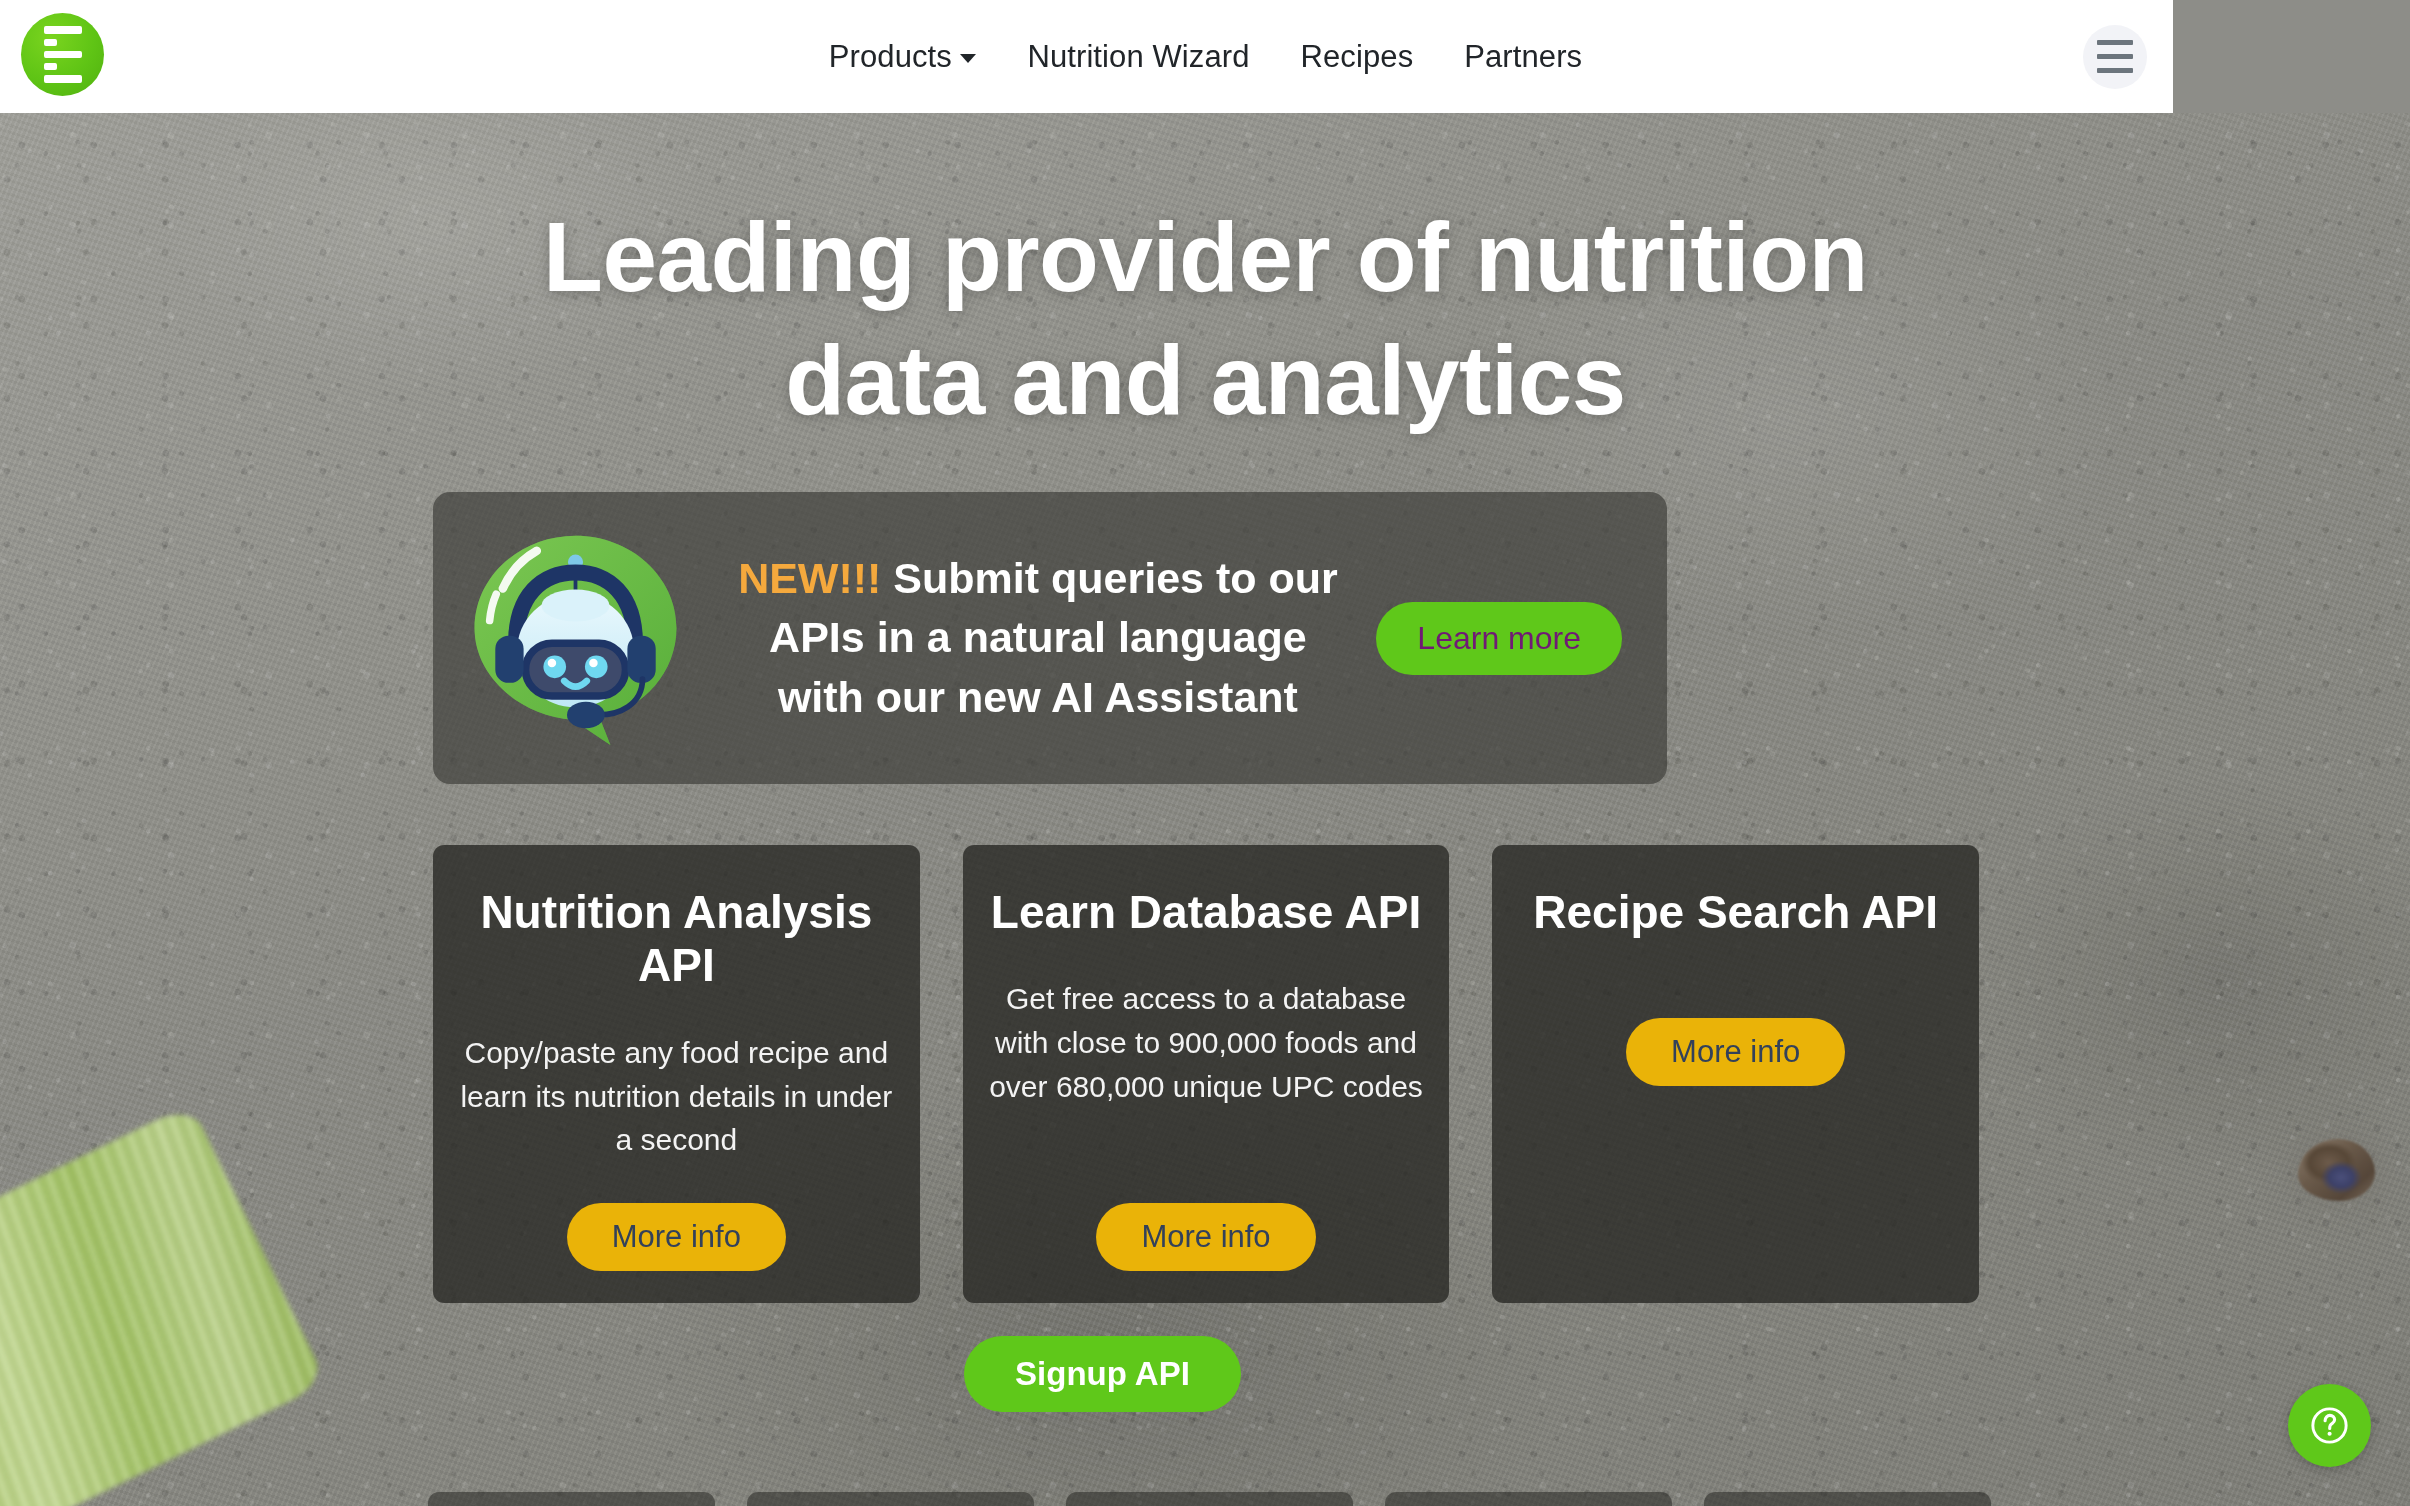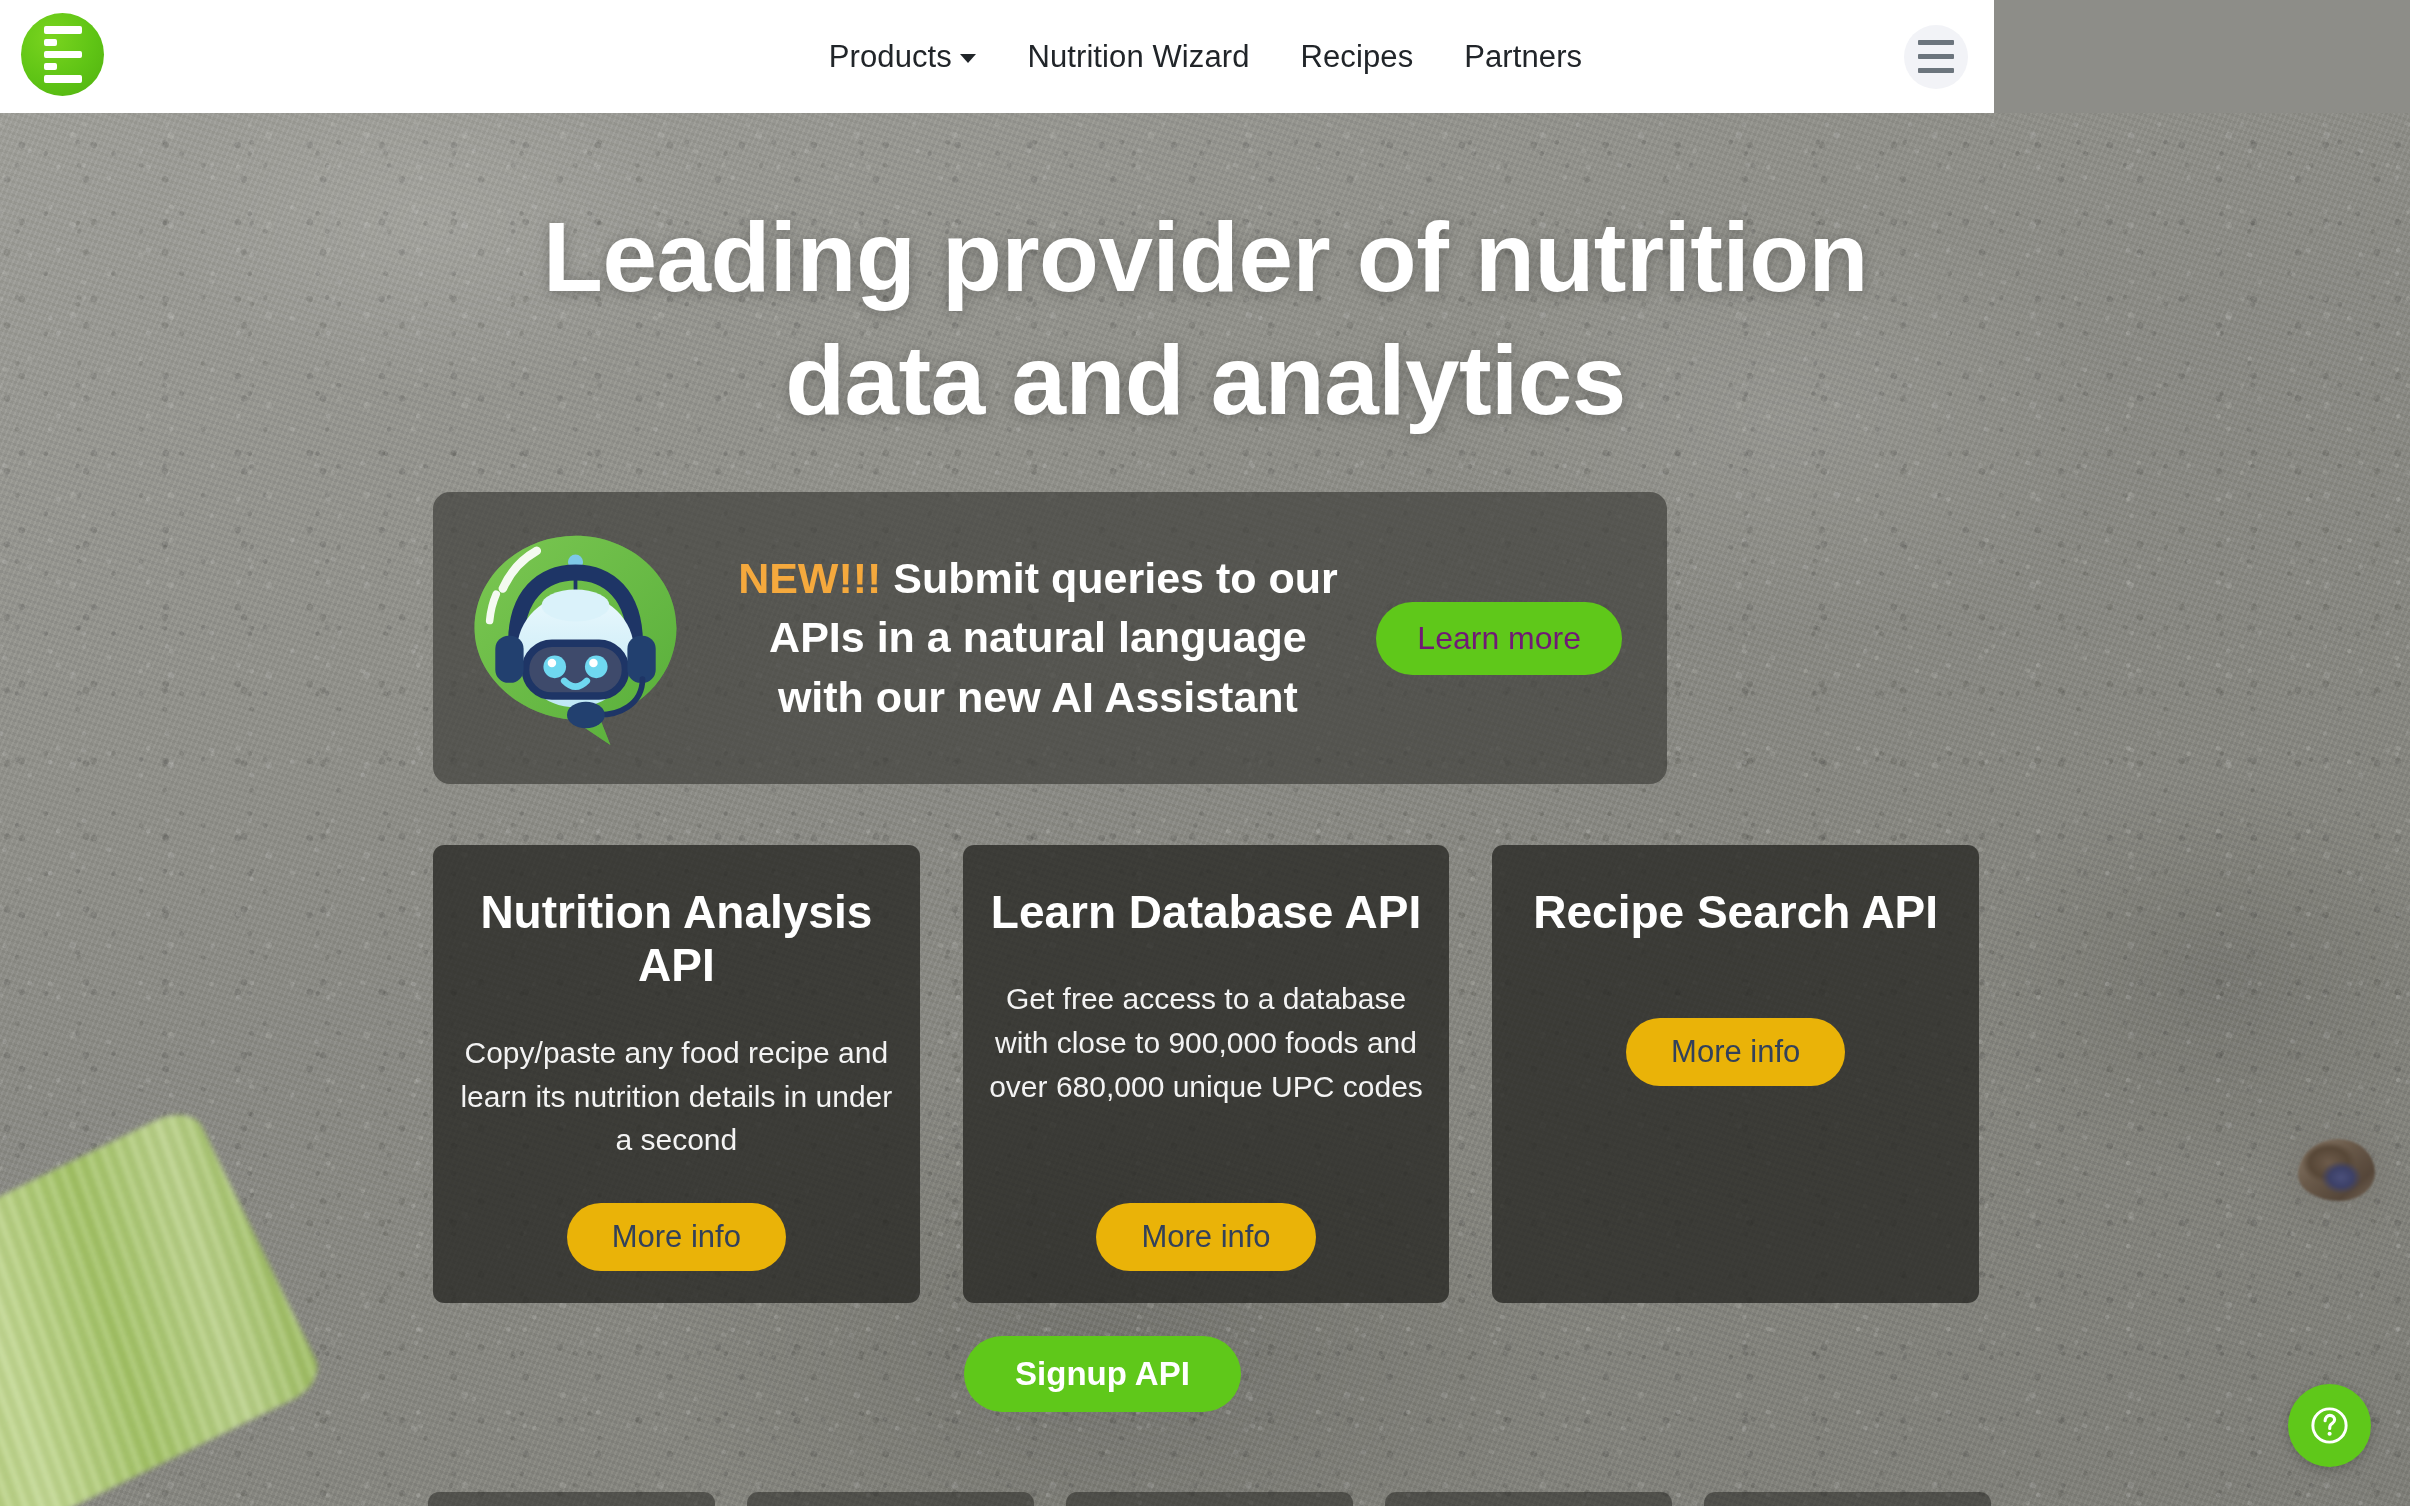--- a/index.html
+++ b/index.html
@@ -96,21 +96,21 @@
       linear-gradient(140deg, #8a7b6b 0%, #6a5a4a 40%, #554639 75%, #7b6c5c 100%);
     filter: blur(1px);
     box-shadow: 0 0 24.5px 11.3px rgba(120,118,110,.45);
     z-index: 1;
   }
 
   
   .navbar {
     position: absolute;
     left: 0; top: 0;
-    width: 1994px; height: 113px;
+    width: 2173px; height: 113px;
     background: #ffffff;
     z-index: 50;
     display: flex;
     align-items: center;
   }
 
   .brand-logo {
     position: absolute;
     left: 21px; top: 13px;
     width: 83px; height: 83px;

